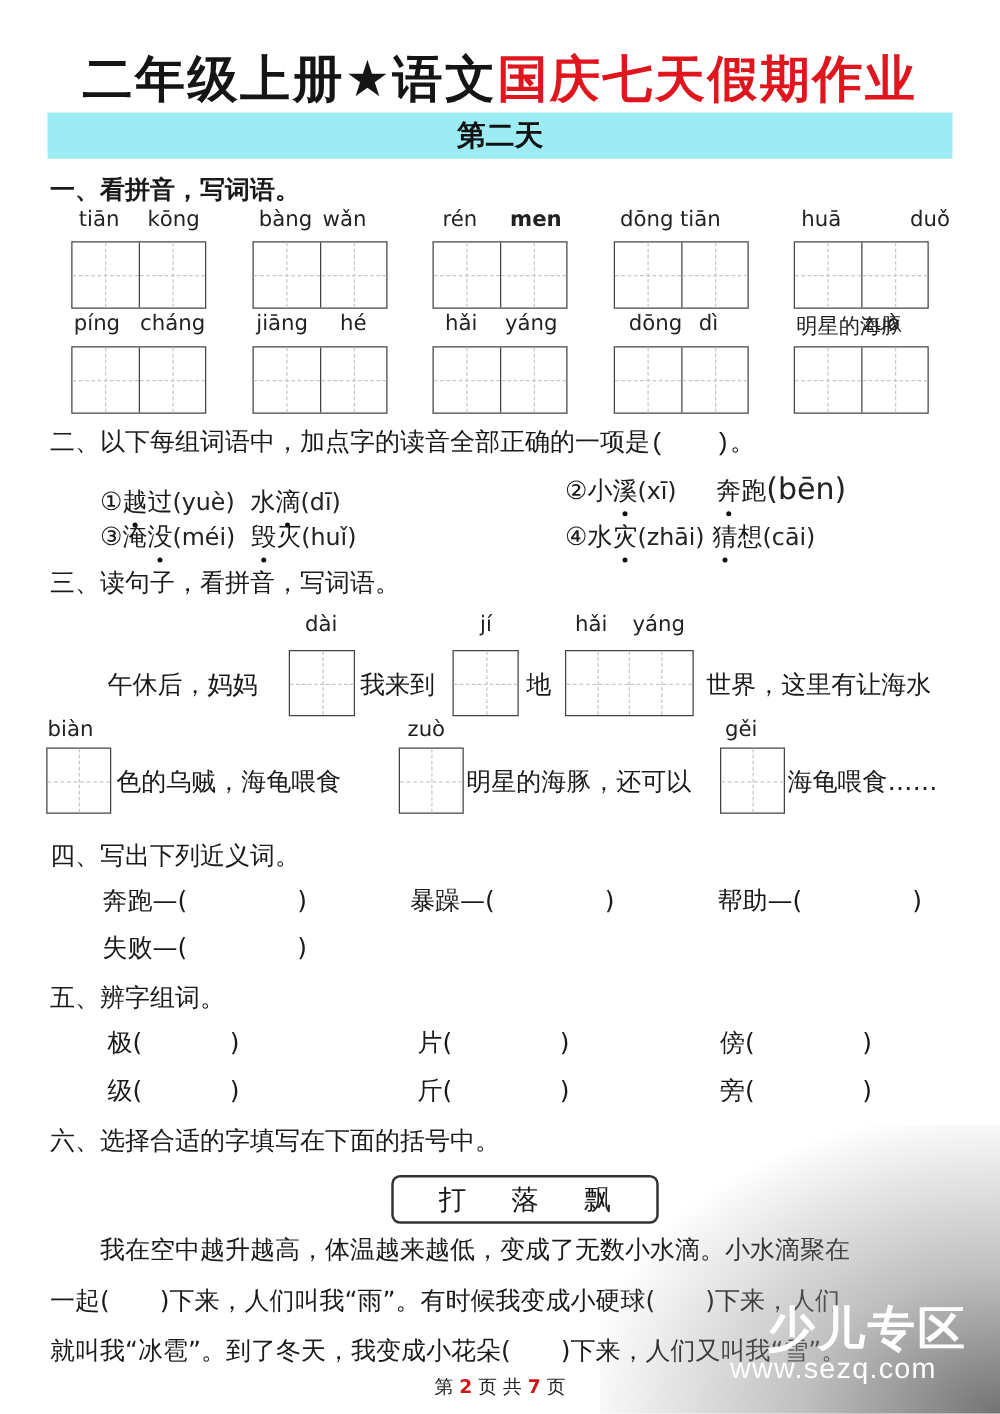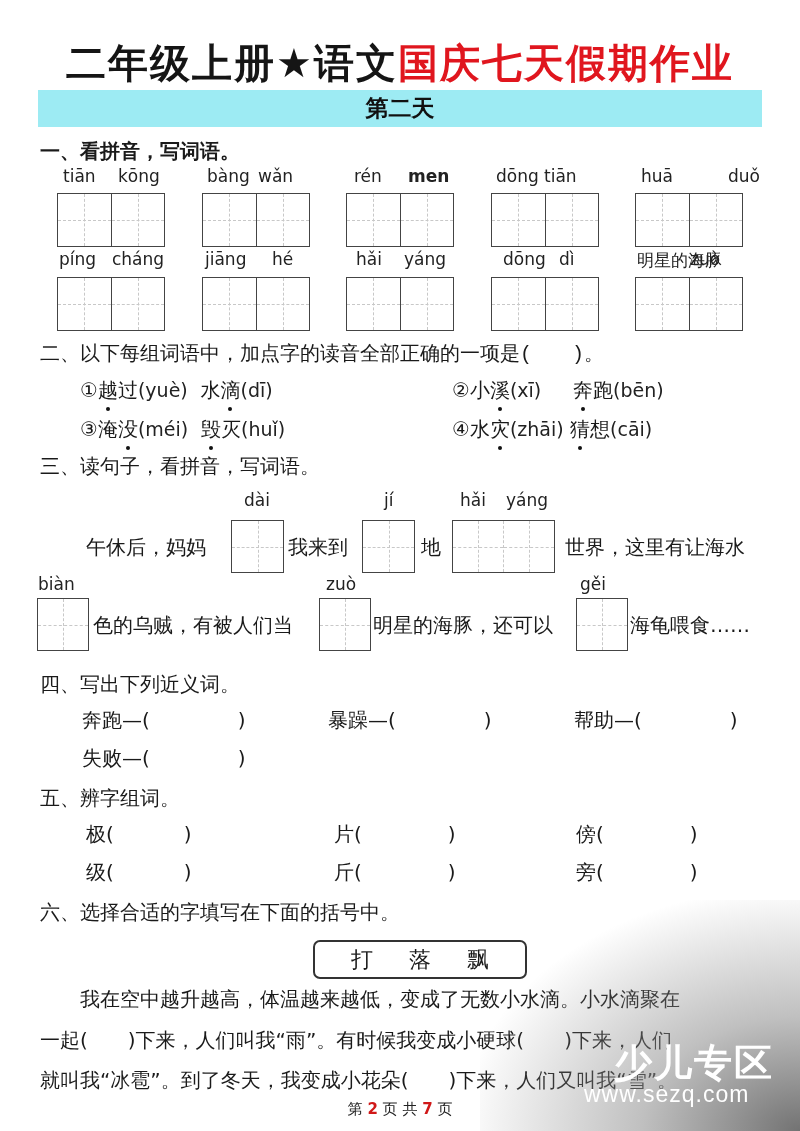--- a/index.html
+++ b/index.html
@@ -113,25 +113,25 @@
     <div class="abs pinyin" style="left: 637px; top: 249px;">明星的海豚</div>
     <div class="abs pinyin" style="left: 690px; top: 249px;">zuò</div>
     <div class="tzg" style="left: 635px; top: 277px; width: 108px; height: 54px;">
       <div class="cell"></div>
       <div class="cell"></div>
     </div>
   </div>
 
 <div class="abs heading cjk" style="left:40px; top:340px; font-weight:normal;font-family:Liberation Mono, monospace;">二、以下每组词语中，加点字的读音全部正确的一项是(　　)。</div>
 
-<div class="abs opt cjk" style="left:80px; top:377px;">
+<div class="abs opt cjk" style="left:80px; top:388px;">
   <span>①</span><span class="dot">越</span><span>过</span><span class="pinyin" style="font-size:19px">(yuè)</span>&nbsp;&nbsp;<span>水</span><span class="dot">滴</span><span class="pinyin" style="font-size:19px">(dī)</span>
 </div>
 <div class="abs opt cjk" style="left:452px; top:377px;">
-  <span>②</span><span>小</span><span class="dot">溪</span><span class="pinyin" style="font-size:19px">(xī)</span>&nbsp;&nbsp;&nbsp;&nbsp;&nbsp;<span class="dot">奔</span><span>跑</span><span class="pinyin" style="font-size:19px">(bēn)</span>
+  <span>②</span><span>小</span><span class="dot">溪</span><span class="pinyin" style="font-size:19px">(xī)</span>&nbsp;&nbsp;&nbsp;&nbsp;&nbsp;<span class="dot">奔</span><span>跑</span><span class="pinyin" style="font-size:24px">(bēn)</span>
 </div>
 <div class="abs opt cjk" style="left:80px; top:416px;">
   <span>③</span><span>淹</span><span class="dot">没</span><span class="pinyin" style="font-size:19px">(méi)</span>&nbsp;&nbsp;<span class="dot">毁</span><span>灭</span><span class="pinyin" style="font-size:19px">(huǐ)</span>
 </div>
 <div class="abs opt cjk" style="left:452px; top:416px;">
   <span>④</span><span>水</span><span class="dot">灾</span><span class="pinyin" style="font-size:19px">(zhāi)</span>&nbsp;<span class="dot">猜</span><span>想</span><span class="pinyin" style="font-size:19px">(cāi)</span>
 </div>
 
 <div class="abs heading cjk" style="left:40px; top:453px; font-weight:normal;">三、读句子，看拼音，写词语。</div>
 
@@ -155,21 +155,21 @@
   </div>
 <div class="abs sent cjk" style="left:565px; top:534px;">世界，这里有让海水</div>
 
 <div class="abs pinyin" style="left:38px; top:574px;">biàn</div>
 <div class="abs pinyin" style="left:326px; top:574px;">zuò</div>
 <div class="abs pinyin" style="left:580px; top:574px;">gěi</div>
 
 <div class="tzg" style="left:37px; top:598px; width:52px; height:53px;">
     <div class="cell"></div>
   </div>
-<div class="abs sent cjk" style="left:93px; top:612px;">色的乌贼，有被人们当</div>
+<div class="abs sent cjk" style="left:93px; top:612px;">色的乌贼，海龟喂食</div>
 <div class="tzg" style="left:319px; top:598px; width:52px; height:53px;">
     <div class="cell"></div>
   </div>
 <div class="abs sent cjk" style="left:373px; top:612px;">明星的海豚，还可以</div>
 <div class="tzg" style="left:576px; top:598px; width:52px; height:53px;">
     <div class="cell"></div>
   </div>
 <div class="abs sent cjk" style="left:630px; top:612px;">海龟喂食……</div>
 
 <div class="abs heading cjk" style="left:40px; top:671px; font-weight:normal;">四、写出下列近义词。</div>

